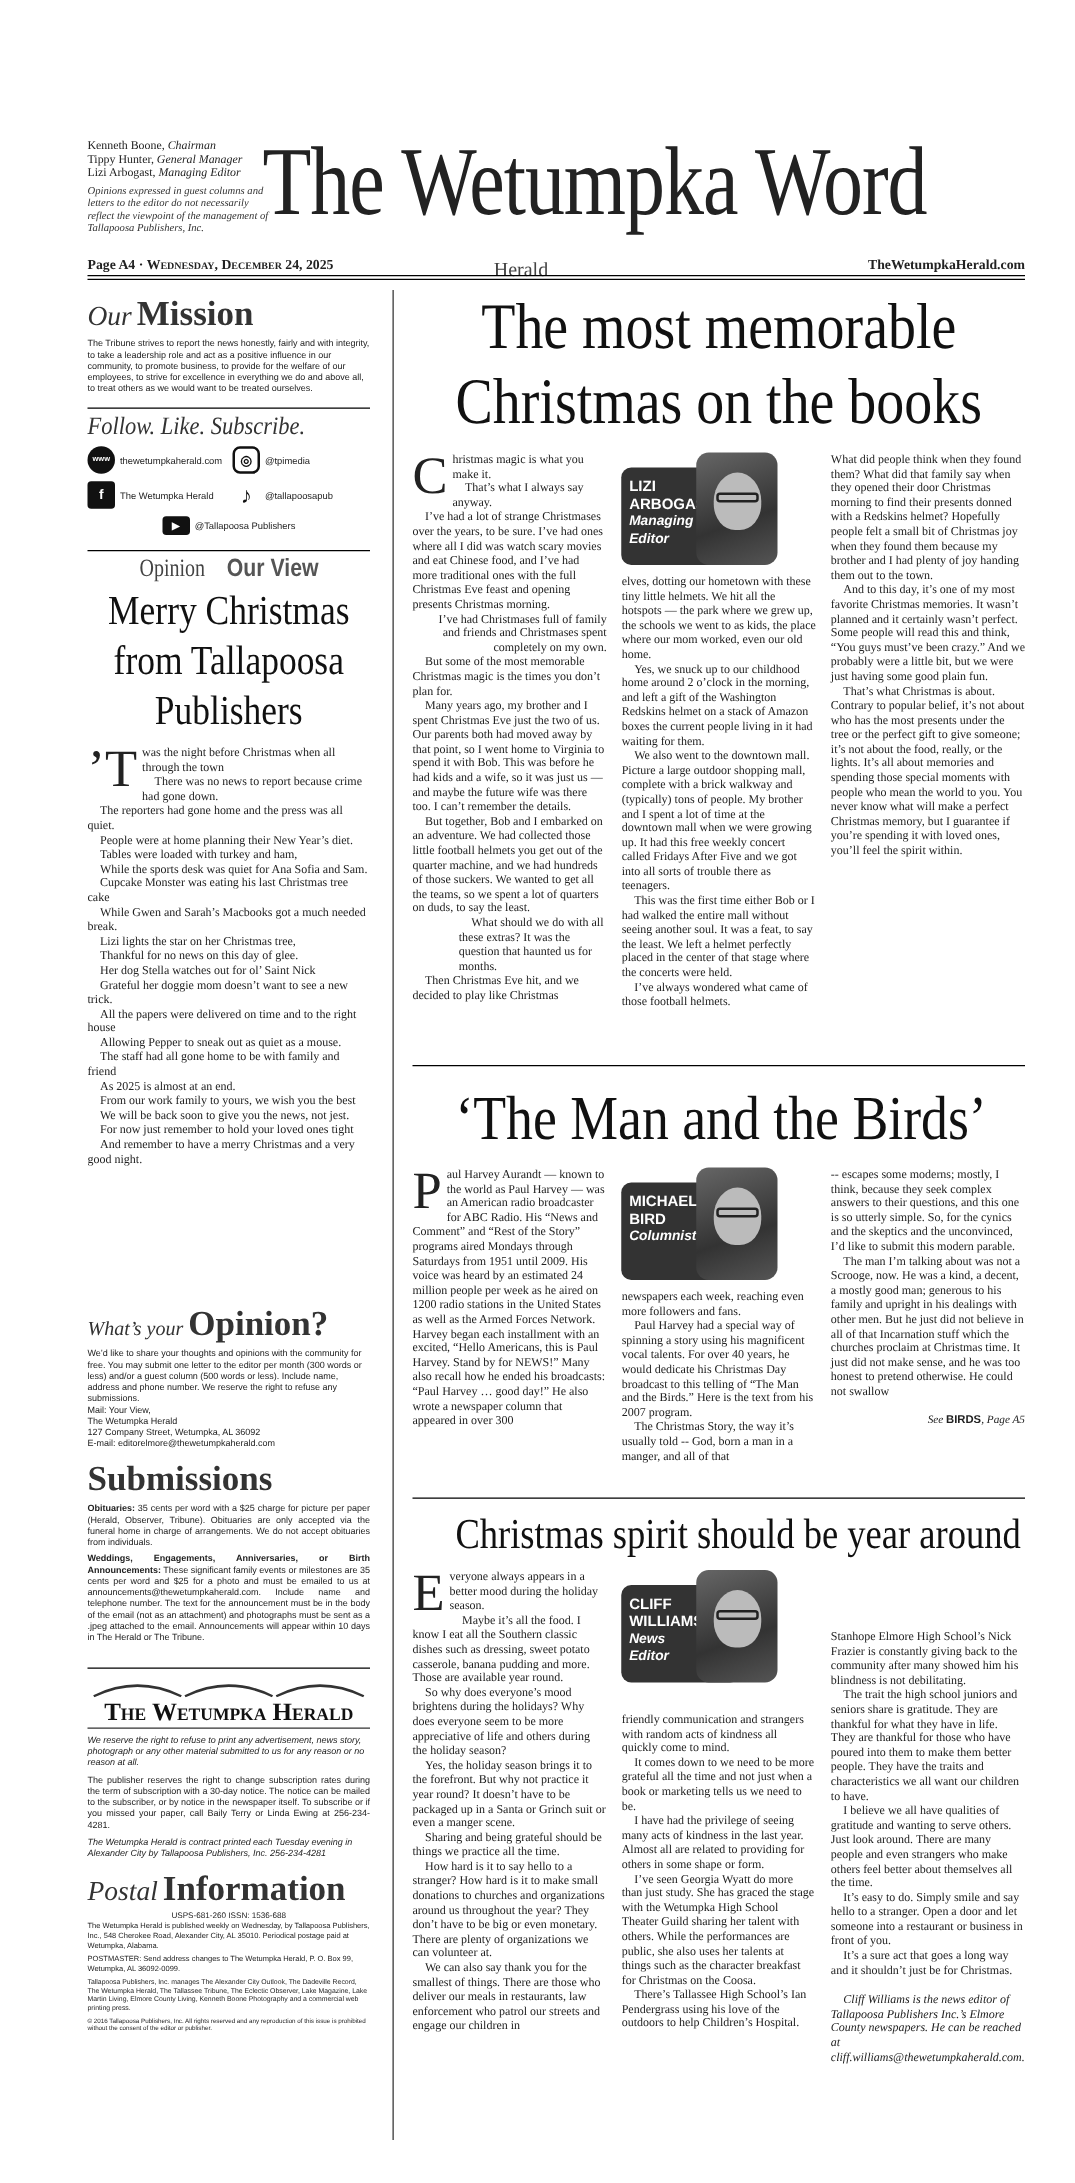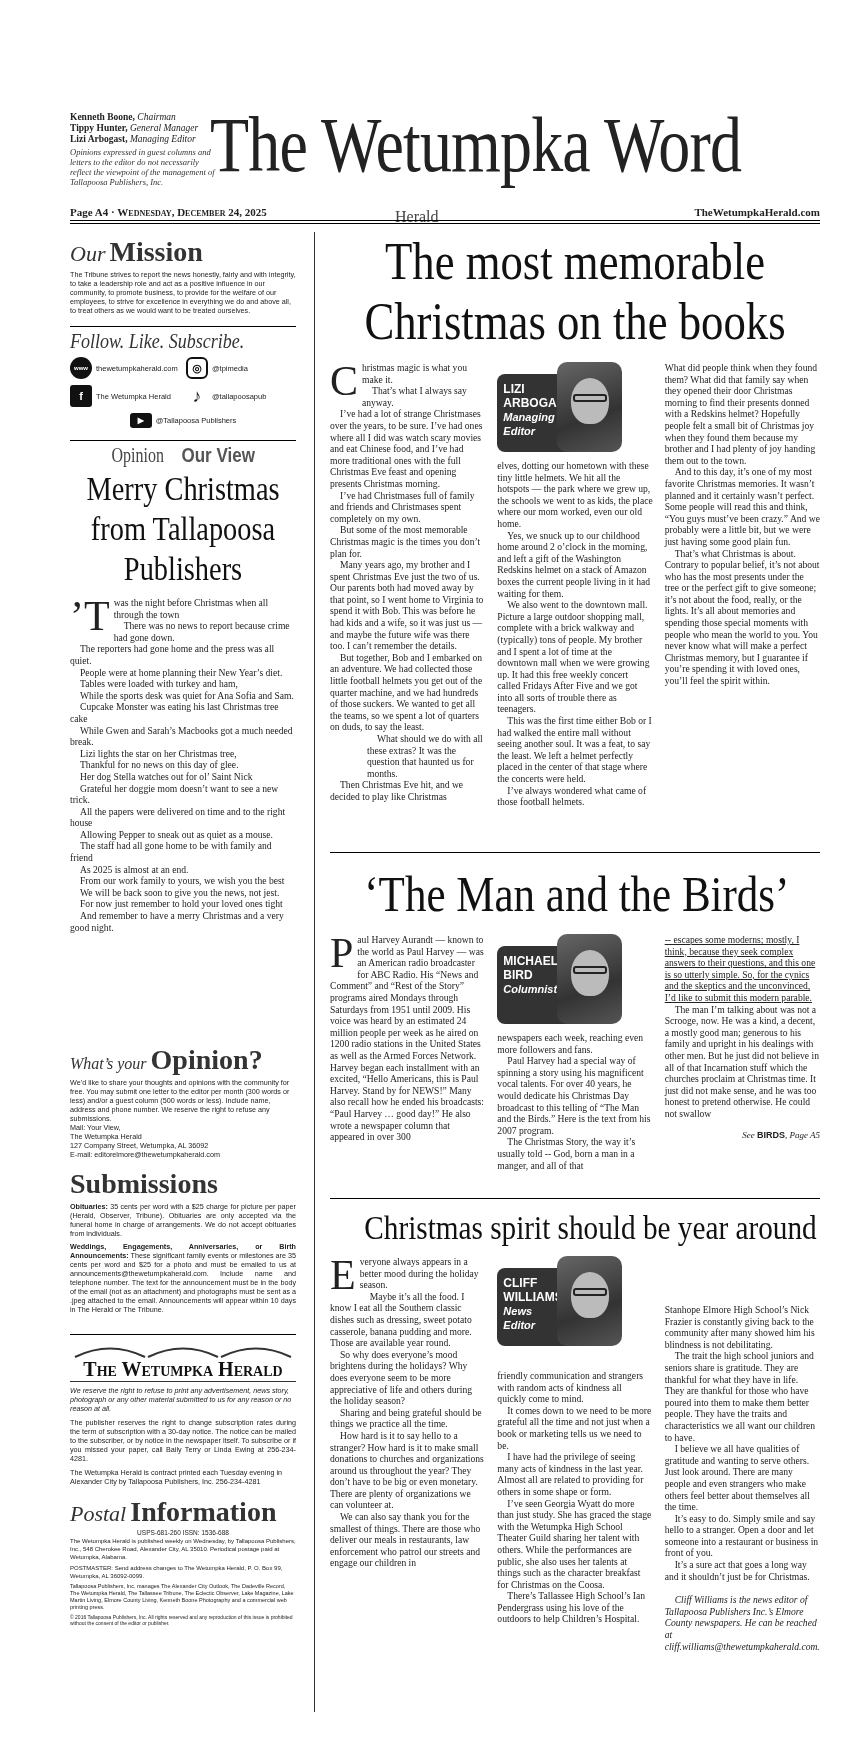--- a/index.html
+++ b/index.html
@@ -1,19 +1,19 @@
 <!DOCTYPE html>
 <html><head>
 <meta charset="utf-8">
 <style>
 *{box-sizing:border-box;margin:0;padding:0}
 body{width:860px;height:1746px;background:#fff;font-family:"Liberation Serif",serif;color:#222;position:relative;overflow:hidden}
 .abs{position:absolute}
 .masthead-left{left:70px;top:112px;width:150px;font-size:9.5px;line-height:11px}
-.masthead-left b{font-weight:bold}
+.masthead-left b{font-weight:normal}
 .masthead-left i{font-style:italic}
 .staff-line{display:block}
 .disclaimer{font-style:italic;font-size:8.5px;line-height:10px;margin-top:2px;color:#333}
 .paper-title{left:210px;top:100px;font-size:78px;line-height:90px;font-family:"Liberation Serif",serif;transform:scaleX(0.82);transform-origin:left top;white-space:nowrap;letter-spacing:-1px}
 .dateline{left:70px;top:206px;font-size:11px;font-weight:bold;font-family:"Liberation Serif",serif}
 .dateline .sc{font-variant:small-caps}
 .herald-mini{left:395px;top:208px;font-size:16px;color:#444}
 .site-url{right:40px;top:206px;font-size:11px;font-weight:bold}
 .top-rule{left:70px;top:220px;width:750px;border-top:1.5px solid #000}
 .top-rule2{left:70px;top:223px;width:750px;border-top:1px solid #000}
@@ -143,42 +143,42 @@
 </div>
 <div class="hr" style="top:1334px"></div>
 
 <div class="abs side" style="top:1340px">
   <svg width="226" height="18" viewBox="0 0 226 18">
     <path d="M5 17 Q40 0 75 17 M78 17 Q113 0 148 17 M151 17 Q186 0 221 17" stroke="#333" stroke-width="2" fill="none"></path>
   </svg>
   <div style="font-family:'Liberation Serif',serif;font-weight:bold;font-size:20px;text-align:center;font-variant:small-caps;color:#111;margin-top:-4px;border-bottom:1px solid #333">The Wetumpka Herald</div>
   <div class="small-sans" style="font-style:italic;margin-top:4px">We reserve the right to refuse to print any advertisement, news story, photograph or any other material submitted to us for any reason or no reason at all.</div>
   <div class="small-sans" style="text-align:justify;margin-top:5px">The publisher reserves the right to change subscription rates during the term of subscription with a 30-day notice. The notice can be mailed to the subscriber, or by notice in the newspaper itself. To subscribe or if you missed your paper, call Baily Terry or Linda Ewing at 256-234-4281.</div>
-  <div class="small-sans" style="margin-top:5px">The Wetumpka Herald is contract printed each Tuesday evening in Alexander City by Tallapoosa Publishers, Inc. 256-234-4281</div>
+  <div class="small-sans" style="font-style:italic;margin-top:5px">The Wetumpka Herald is contract printed each Tuesday evening in Alexander City by Tallapoosa Publishers, Inc. 256-234-4281</div>
 </div>
 
 <div class="abs side" style="top:1496px">
   <div class="sec-head"><span class="it">Postal</span> <span class="big">Information</span></div>
   <div class="small-sans" style="text-align:center;font-size:6.5px">USPS-681-260 ISSN: 1536-688</div>
   <div class="small-sans" style="font-size:6px;line-height:8px">The Wetumpka Herald is published weekly on Wednesday, by Tallapoosa Publishers, Inc., 548 Cherokee Road, Alexander City, AL 35010. Periodical postage paid at Wetumpka, Alabama.</div>
   <div class="small-sans" style="font-size:6px;line-height:8px;margin-top:3px">POSTMASTER: Send address changes to The Wetumpka Herald, P. O. Box 99, Wetumpka, AL 36092-0099.</div>
   <div class="small-sans" style="font-size:5.5px;line-height:7px;margin-top:3px">Tallapoosa Publishers, Inc. manages The Alexander City Outlook, The Dadeville Record, The Wetumpka Herald, The Tallassee Tribune, The Eclectic Observer, Lake Magazine, Lake Martin Living, Elmore County Living, Kenneth Boone Photography and a commercial web printing press.</div>
   <div class="small-sans" style="font-size:5px;line-height:6px;margin-top:3px">© 2016 Tallapoosa Publishers, Inc. All rights reserved and any reproduction of this issue is prohibited without the consent of the editor or publisher.</div>
 </div>
 
 <div class="abs headline" style="left:330px;top:232px;width:490px;font-size:52px;line-height:60px;white-space:normal;transform:scaleX(.86);transform-origin:center top">The most memorable Christmas on the books</div>
 <div class="abs body-serif" style="left:330px;top:362px;width:490px">
   <div class="col3">
     <div>
         <span class="dropcap">C</span>
         <div class="paras">
           <p style="text-indent: 0px;">hristmas magic is what you make it.</p>
           <p style="text-indent: 10px;"> That’s what I always say anyway.</p>
           <p style="text-indent: 10px;">I’ve had a lot of strange Christmases over the years, to be sure. I’ve had ones where all I did was watch scary movies and eat Chinese food, and I’ve had more traditional ones with the full Christmas Eve feast and opening presents Christmas morning.</p>
-          <p style="text-indent: 10px;">I’ve had Christmases full of family and friends and Christmases spent completely on my own.</p>
+          <p style="text-indent: 10px; text-align: right;">I’ve had Christmases full of family and friends and Christmases spent completely on my own.</p>
           <p style="text-indent: 10px;">But some of the most memorable Christmas magic is the times you don’t plan for.</p>
           <p style="text-indent: 10px;">Many years ago, my brother and I spent Christmas Eve just the two of us. Our parents both had moved away by that point, so I went home to Virginia to spend it with Bob. This was before he had kids and a wife, so it was just us — and maybe the future wife was there too. I can’t remember the details.</p>
           <p style="text-indent: 10px;">But together, Bob and I embarked on an adventure. We had collected those little football helmets you get out of the quarter machine, and we had hundreds of those suckers. We wanted to get all the teams, so we spent a lot of quarters on duds, to say the least.</p>
           <p style="text-indent: 10px; margin-left: 37px;">What should we do with all these extras? It was the question that haunted us for months.</p>
           <p style="text-indent: 10px;">Then Christmas Eve hit, and we decided to play like Christmas</p>
         </div>
       </div>
     <div>
       <div class="bio-card" style="margin-bottom:8px">
         <div class="bio-box">
@@ -233,38 +233,39 @@
           </div>
       </div>
       <div class="paras">
           <p style="text-indent: 0px;">newspapers each week, reaching even more followers and fans.</p>
           <p style="text-indent: 10px;">Paul Harvey had a special way of spinning a story using his magnificent vocal talents. For over 40 years, he would dedicate his Christmas Day broadcast to this telling of “The Man and the Birds.” Here is the text from his 2007 program.</p>
           <p style="text-indent: 10px;">The Christmas Story, the way it’s usually told -- God, born a man in a manger, and all of that</p>
         </div>
     </div>
     <div>
         <div class="paras">
-          <p style="text-indent: 0px; text-decoration: underline;">-- escapes some moderns; mostly, I think, because they seek complex answers to their questions, and this one is so utterly simple. So, for the cynics and the skeptics and the unconvinced, I’d like to submit this modern parable.</p>
+          <p style="text-indent: 0px;">-- escapes some moderns; mostly, I think, because they seek complex answers to their questions, and this one is so utterly simple. So, for the cynics and the skeptics and the unconvinced, I’d like to submit this modern parable.</p>
           <p style="text-indent: 10px;">The man I’m talking about was not a Scrooge, now. He was a kind, a decent, a mostly good man; generous to his family and upright in his dealings with other men. But he just did not believe in all of that Incarnation stuff which the churches proclaim at Christmas time. It just did not make sense, and he was too honest to pretend otherwise. He could not swallow</p>
         </div>
       <div style="text-align:right;margin-top:10px;font-size:9px"><i>See </i><b style="font-family:'Liberation Sans',sans-serif">BIRDS</b><i>, Page A5</i></div>
     </div>
   </div>
 </div>
 <div class="rule" style="left:330px;top:1198px;width:490px"></div>
 
 <div class="abs headline" style="left:330px;top:1206px;width:490px;font-size:34px;line-height:44px;transform:scaleX(.86);transform-origin:center top">Christmas spirit should be year around</div>
 <div class="abs body-serif" style="left:330px;top:1256px;width:490px">
   <div class="col3">
     <div>
         <span class="dropcap">E</span>
         <div class="paras">
           <p style="text-indent: 0px;">veryone always appears in a better mood during the holiday season.</p>
           <p style="text-indent: 10px;">Maybe it’s all the food. I know I eat all the Southern classic dishes such as dressing, sweet potato casserole, banana pudding and more. Those are available year round.</p>
           <p style="text-indent: 10px;">So why does everyone’s mood brightens during the holidays? Why does everyone seem to be more appreciative of life and others during the holiday season?</p>
+          <p style="text-indent: 10px;">Yes, the holiday season brings it to the forefront. But why not practice it year round? It doesn’t have to be packaged up in a Santa or Grinch suit or even a manger scene.</p>
           <p style="text-indent: 10px;">Sharing and being grateful should be things we practice all the time.</p>
           <p style="text-indent: 10px;">How hard is it to say hello to a stranger? How hard is it to make small donations to churches and organizations around us throughout the year? They don’t have to be big or even monetary. There are plenty of organizations we can volunteer at.</p>
           <p style="text-indent: 10px;">We can also say thank you for the smallest of things. There are those who deliver our meals in restaurants, law enforcement who patrol our streets and engage our children in</p>
         </div>
       </div>
     <div>
       <div class="bio-card" style="margin-bottom:24px">
         <div class="bio-box">
             <div>CLIFF</div>
             <div>WILLIAMS</div>

